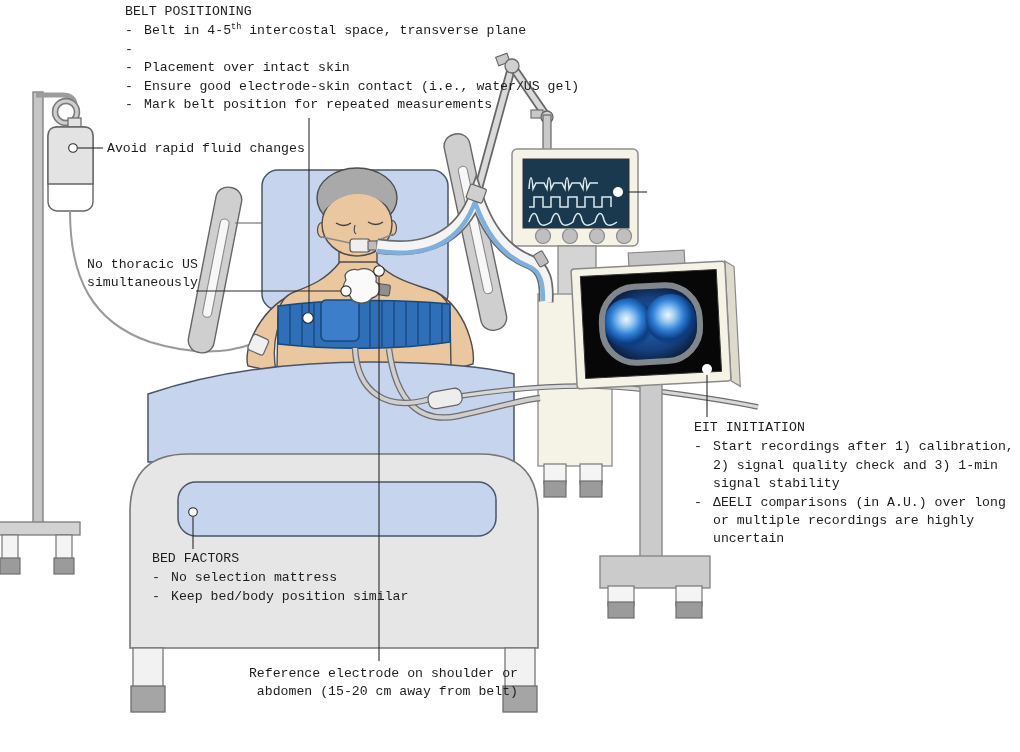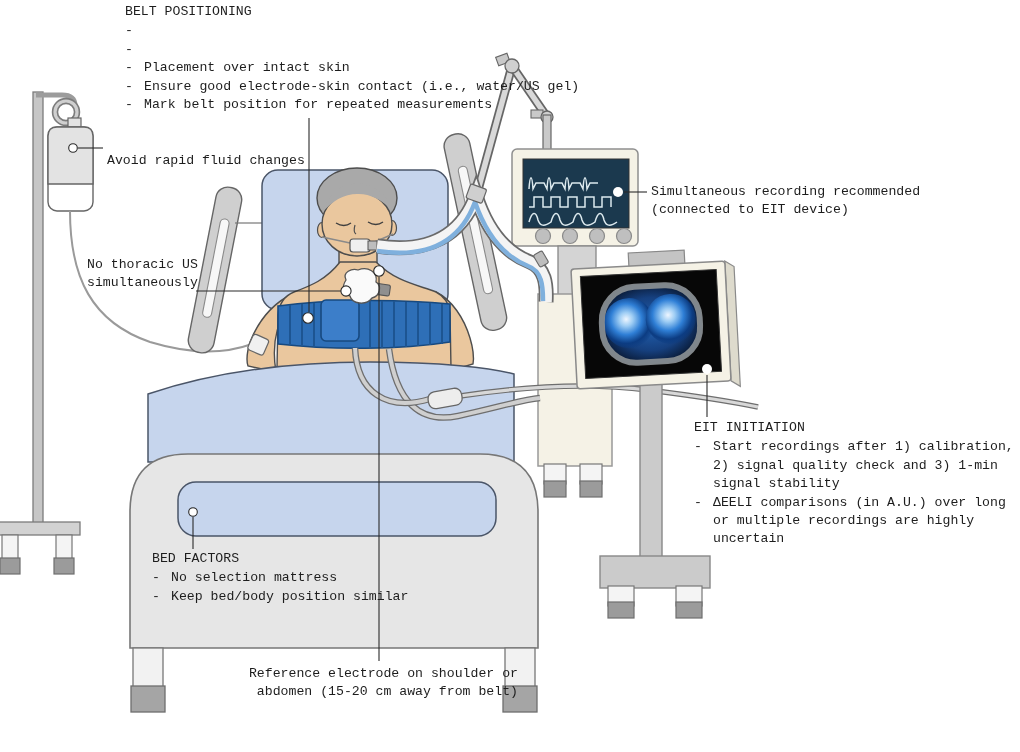--- a/index.html
+++ b/index.html
@@ -221,43 +221,42 @@
     <circle cx="707" cy="369" r="5" fill="#ffffff" stroke="none"></circle>
     <line x1="193" y1="517" x2="193" y2="549"></line>
     <circle cx="193" cy="512" r="4.3" fill="#ffffff"></circle>
   </g>
 </svg>
 
 <div class="block" style="left:125px; top:3px; width:440px;">
   <div class="title">BELT POSITIONING</div>
   <div class="bullet">
     <span class="dash">-</span>
+    <span class="btxt"><span>Belt in 4-5</span><sup>th</sup><span> intercostal space, transverse plane</span></span>
   </div>
   <div class="bullet">
     <span class="dash">-</span>
   </div>
   <div class="bullet">
     <span class="dash">-</span>
     <span class="btxt">Placement over intact skin</span>
   </div>
   <div class="bullet">
     <span class="dash">-</span>
     <span class="btxt">Ensure good electrode-skin contact (i.e., water/US gel)</span>
   </div>
   <div class="bullet">
     <span class="dash">-</span>
     <span class="btxt">Mark belt position for repeated measurements</span>
   </div>
 </div>
 
-<div class="label" style="left:107px; top:140px;margin-top:12px;">Avoid rapid fluid changes</div>
+<div class="label" style="left:107px; top:140px;">Avoid rapid fluid changes</div>
 <div class="label" style="left:87px; top:256px;">No thoracic US
 simultaneously</div>
-<div class="label" style="left:651px; top:183px;">Simultaneous recording recommended
-(connected to EIT device)</div>
 <div class="label center" style="left:238px; top:665px; width:280px;">Reference electrode on shoulder or
 abdomen (15-20 cm away from belt)</div>
 
 <div class="block wrap" style="left:694px; top:419px; width:322px;">
   <div class="title">EIT INITIATION</div>
   <div class="bullet">
     <span class="dash">-</span>
     <span class="btxt">Start recordings after 1) calibration, 2) signal quality check and 3) 1-min signal stability</span>
   </div>
   <div class="bullet">

